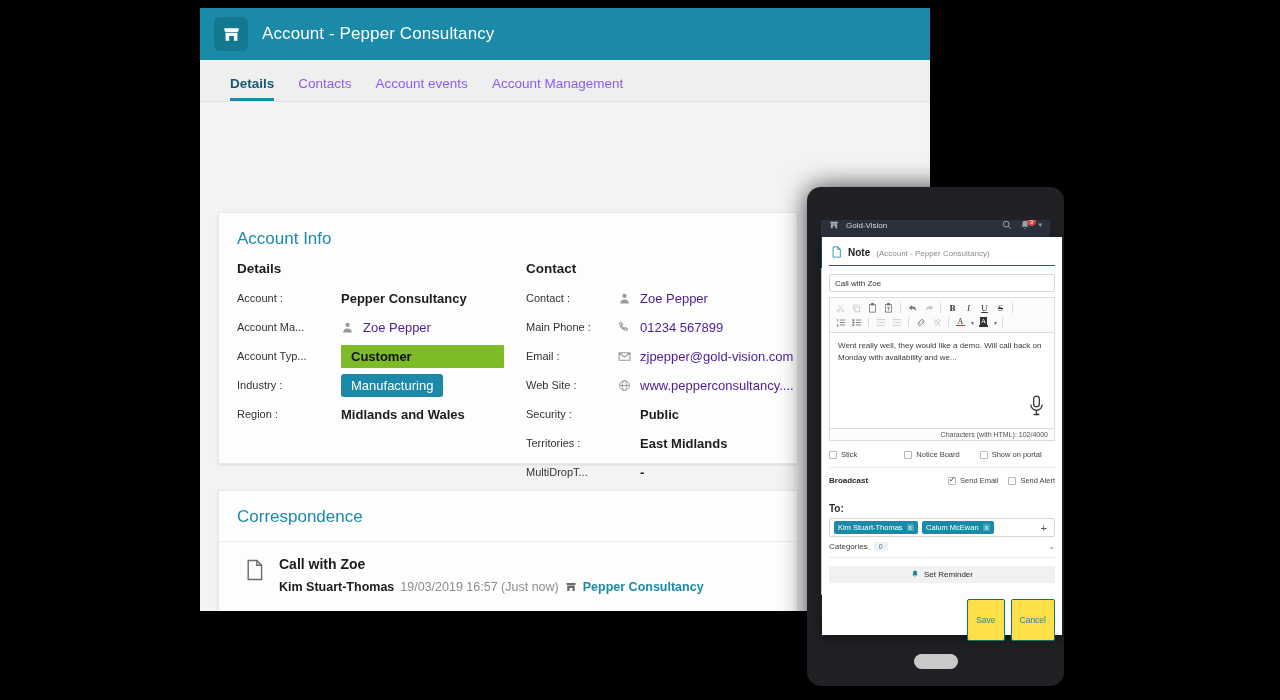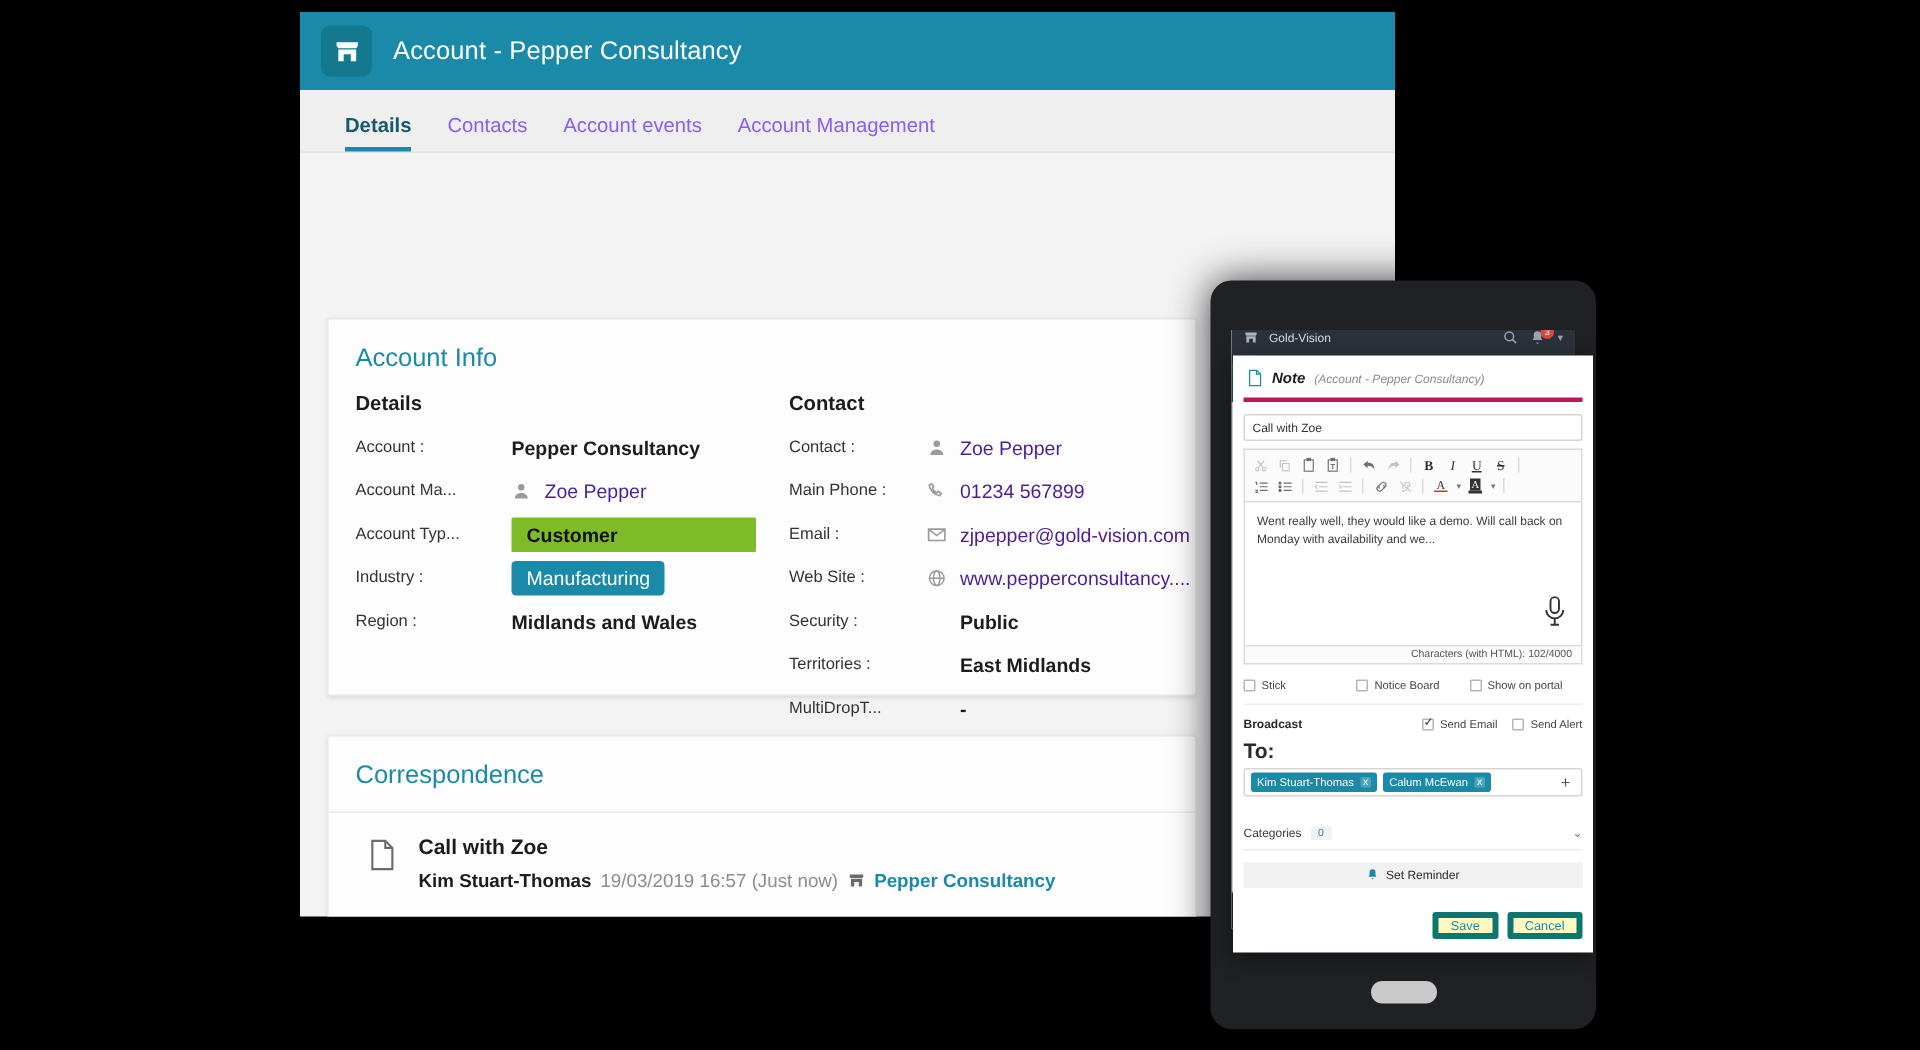--- a/index.html
+++ b/index.html
@@ -117,23 +117,22 @@
     width: 44px; height: 15px; border-radius: 8px; background: #c9c9c9;
   }
 
   
   .note-dialog {
     position: absolute; left: 822px; top: 237px; width: 240px; height: 398px;
     background: #ffffff; box-shadow: 0 3px 14px rgba(0,0,0,.45); padding: 6px 7px 7px 7px;
     font-size: 8px; color: #2f2f2f;
   }
   .nd-head {
-    display: flex; align-items: center; gap: 6px; padding: 3px 2px 7px 2px;
-    border-bottom: 3px solid #be185d;
-    font-style: italic;
+    display: flex; align-items: flex-end; gap: 6px; padding: 3px 2px 7px 2px;
+    border-bottom: 1px solid #be185d;
   }
   .nd-head .nd-title { font-size: 10px; font-weight: 700; color: #1c1c1c; }
   .nd-head .nd-ctx { font-size: 8px; color: #8a8a8a; }
   .nd-input {
     margin-top: 8px; height: 18px; border: 1px solid #d6d6d6; border-radius: 2px;
     display: flex; align-items: center; padding: 0 5px; font-size: 8px; color: #333;
     background: #fff;
   }
   .nd-toolbar {
     margin-top: 5px; border: 1px solid #dcdcdc; border-bottom: none; background: #fbfbfb;
@@ -161,47 +160,47 @@
   }
   .nd-checks > div { flex: 1; display: flex; align-items: center; gap: 4px; font-size: 7.5px; color: #444; }
   .cb { width: 8px; height: 8px; border: 1px solid #b6b6b6; border-radius: 1px; background: #fff; flex: 0 0 8px; }
   .cb.on { background: #fff; position: relative; }
   .cb.on::after {
     content: "✓"; position: absolute; left: 0px; top: -3px; font-size: 8px; color: #2f2f2f;
   }
   .nd-broadcast { display: flex; align-items: center; margin-top: 8px; }
   .nd-broadcast .bl { font-weight: 700; font-size: 8px; color: #2a2a2a; flex: 1; }
   .nd-broadcast .opt { display: flex; align-items: center; gap: 4px; font-size: 7.5px; color: #444; margin-left: 10px; }
-  .nd-to { font-weight: 700; font-size: 14px; margin-top: 5px; color: #2a2a2a; }
+  .nd-to { font-weight: 700; font-size: 10px; margin-top: 18px; color: #2a2a2a; }
   .nd-tags {
     margin-top: 4px; border: 1px solid #d6d6d6; border-radius: 2px; min-height: 17px;
     display: flex; align-items: center; padding: 2px 4px; gap: 4px;
   }
   .tag {
     background: #1a8aa8; color: #fff; font-size: 7.5px; border-radius: 2px;
     display: flex; align-items: center; gap: 4px; padding: 2px 4px;
   }
   .tag .x { font-size: 7px; background: rgba(255,255,255,.22); padding: 0 2px; border-radius: 1px; cursor: pointer; }
   .tag-plus { margin-left: auto; color: #555; font-size: 11px; cursor: pointer; padding-right: 3px; }
   .nd-cats {
-    display: flex; align-items: center; gap: 6px; margin-top: 20px; padding-bottom: 6px;
+    display: flex; align-items: center; gap: 6px; margin-top: 5px; padding-bottom: 6px;
     border-bottom: 1px solid #ececec; font-size: 8px; color: #3a3a3a;
   }
   .cat-count {
     background: #eef2f4; color: #4a7d8d; border-radius: 2px; font-size: 7px; padding: 1px 5px;
   }
   .cat-caret { margin-left: auto; color: #777; font-size: 8px; }
   .nd-reminder {
     margin-top: 8px; background: #f1f1f1; height: 17px; display: flex; align-items: center;
     justify-content: center; gap: 5px; font-size: 8px; color: #2a2a2a; cursor: pointer;
   }
   .nd-actions { display: flex; justify-content: flex-end; gap: 6px; margin-top: 16px; }
   .nd-btn {
-    border: 4px solid #0f766e; background: #fef9c3; color: #1a8aa8; font-size: 8.5px;
-    padding: 0 8px; border-radius: 2px; cursor: pointer;
+    border: 1px solid #0f766e; background: #fde047; color: #1a8aa8; font-size: 8.5px;
+    padding: 15px 8px; border-radius: 2px; cursor: pointer;
     font-family: "Liberation Sans", sans-serif;
   }
 </style>
 </head>
 <body>
 
 <div class="stage">
 
   <div class="desktop">
 

